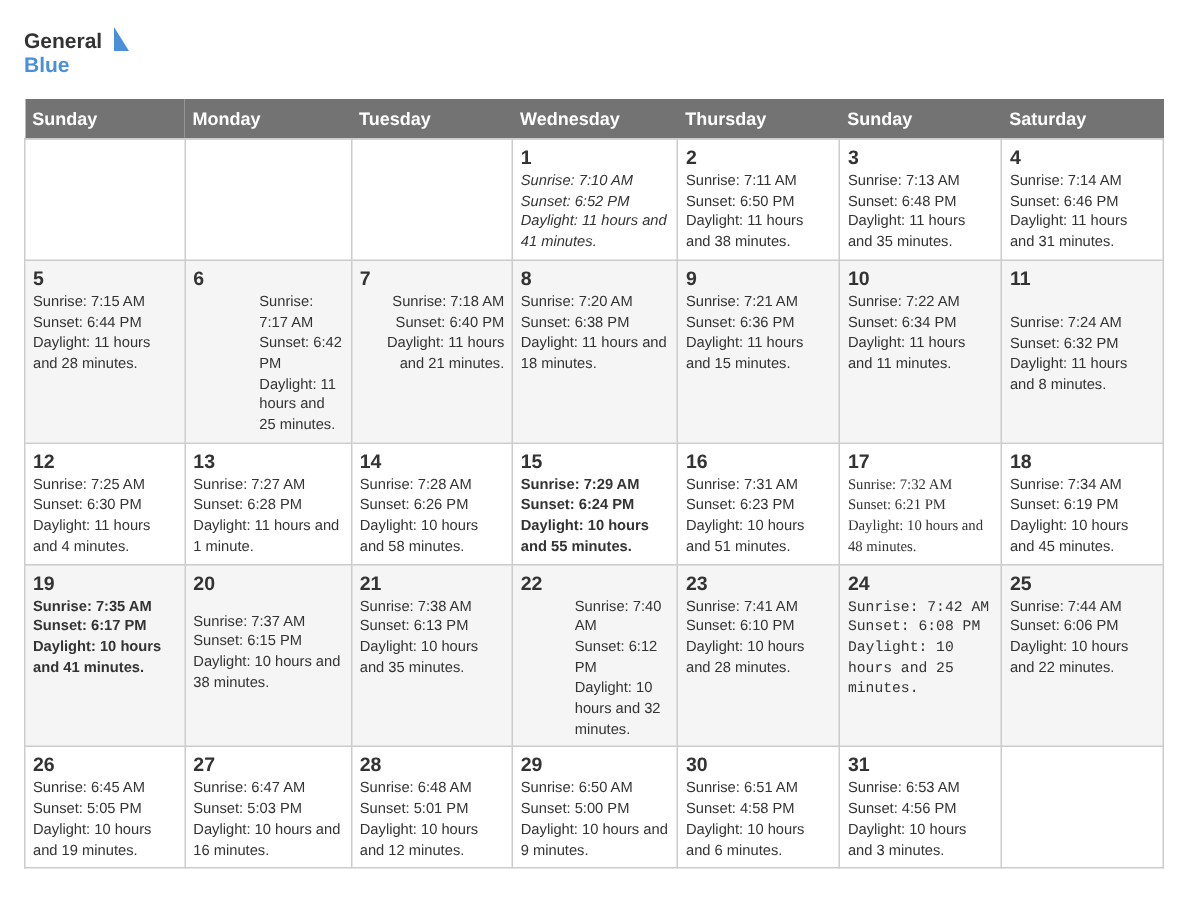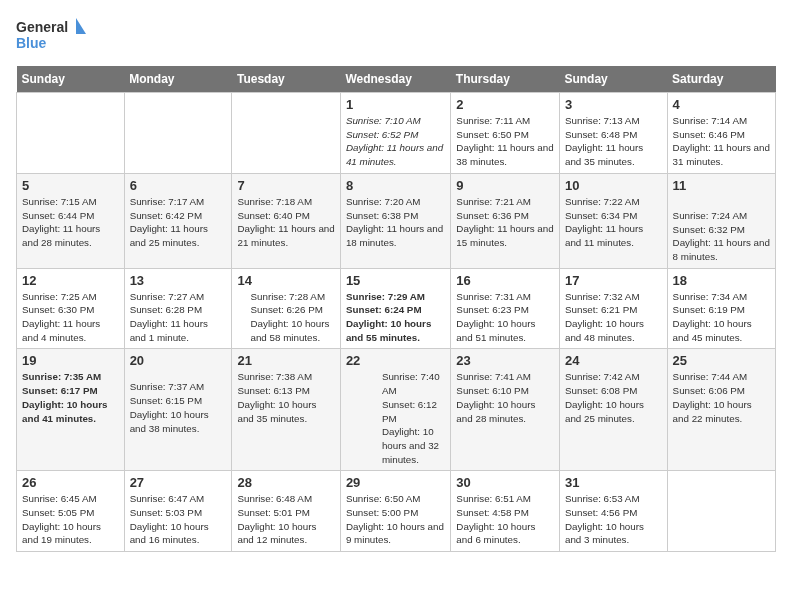--- a/index.html
+++ b/index.html
@@ -135,27 +135,27 @@
       </tr>
       <tr>
         <td>
           <div class="day-number">5</div>
           <div class="day-info" style="white-space: pre-line;">Sunrise: 7:15 AM
 Sunset: 6:44 PM
 Daylight: 11 hours and 28 minutes.</div>
         </td>
         <td>
           <div class="day-number">6</div>
-          <div class="day-info" style="white-space: pre-line;">Sunrise: 7:17 AM
+          <div class="day-info" style="white-space: pre-line; margin-left: 44px;">Sunrise: 7:17 AM
 Sunset: 6:42 PM
 Daylight: 11 hours and 25 minutes.</div>
         </td>
         <td>
           <div class="day-number">7</div>
-          <div class="day-info" style="white-space: pre-line;">Sunrise: 7:18 AM
+          <div class="day-info" style="white-space: pre-line; text-align: right;">Sunrise: 7:18 AM
 Sunset: 6:40 PM
 Daylight: 11 hours and 21 minutes.</div>
         </td>
         <td>
           <div class="day-number">8</div>
           <div class="day-info" style="white-space: pre-line;">Sunrise: 7:20 AM
 Sunset: 6:38 PM
 Daylight: 11 hours and 18 minutes.</div>
         </td>
         <td>
@@ -185,39 +185,39 @@
 Daylight: 11 hours and 4 minutes.</div>
         </td>
         <td>
           <div class="day-number">13</div>
           <div class="day-info" style="white-space: pre-line;">Sunrise: 7:27 AM
 Sunset: 6:28 PM
 Daylight: 11 hours and 1 minute.</div>
         </td>
         <td>
           <div class="day-number">14</div>
-          <div class="day-info" style="white-space: pre-line; margin-left: 13px;">Sunrise: 7:28 AM
+          <div class="day-info" style="white-space: pre-line;">Sunrise: 7:28 AM
 Sunset: 6:26 PM
 Daylight: 10 hours and 58 minutes.</div>
         </td>
         <td>
           <div class="day-number">15</div>
           <div class="day-info" style="white-space: pre-line; font-weight: bold;">Sunrise: 7:29 AM
 Sunset: 6:24 PM
 Daylight: 10 hours and 55 minutes.</div>
         </td>
         <td>
           <div class="day-number">16</div>
           <div class="day-info" style="white-space: pre-line;">Sunrise: 7:31 AM
 Sunset: 6:23 PM
 Daylight: 10 hours and 51 minutes.</div>
         </td>
         <td>
           <div class="day-number">17</div>
-          <div class="day-info" style="white-space: pre-line;">Sunrise: 7:32 AM
+          <div class="day-info" style="white-space: pre-line; font-family: Liberation Serif, serif;">Sunrise: 7:32 AM
 Sunset: 6:21 PM
 Daylight: 10 hours and 48 minutes.</div>
         </td>
         <td>
           <div class="day-number">18</div>
           <div class="day-info" style="white-space: pre-line;">Sunrise: 7:34 AM
 Sunset: 6:19 PM
 Daylight: 10 hours and 45 minutes.</div>
         </td>
       </tr>
@@ -247,21 +247,21 @@
 Daylight: 10 hours and 32 minutes.</div>
         </td>
         <td>
           <div class="day-number">23</div>
           <div class="day-info" style="white-space: pre-line;">Sunrise: 7:41 AM
 Sunset: 6:10 PM
 Daylight: 10 hours and 28 minutes.</div>
         </td>
         <td>
           <div class="day-number">24</div>
-          <div class="day-info" style="white-space: pre-line;">Sunrise: 7:42 AM
+          <div class="day-info" style="white-space: pre-line; font-family: Liberation Mono, monospace;">Sunrise: 7:42 AM
 Sunset: 6:08 PM
 Daylight: 10 hours and 25 minutes.</div>
         </td>
         <td>
           <div class="day-number">25</div>
           <div class="day-info" style="white-space: pre-line;">Sunrise: 7:44 AM
 Sunset: 6:06 PM
 Daylight: 10 hours and 22 minutes.</div>
         </td>
       </tr>

